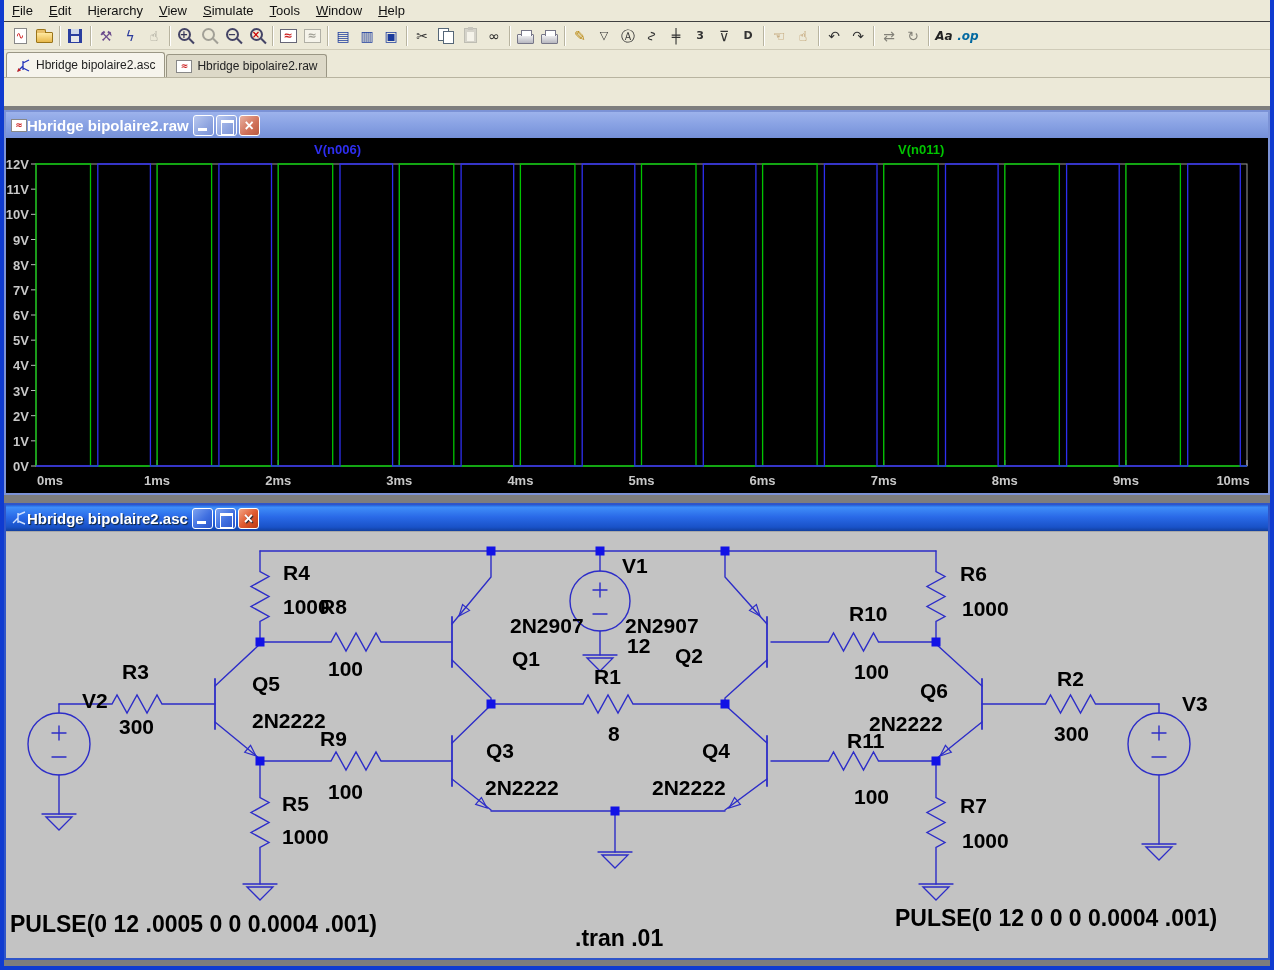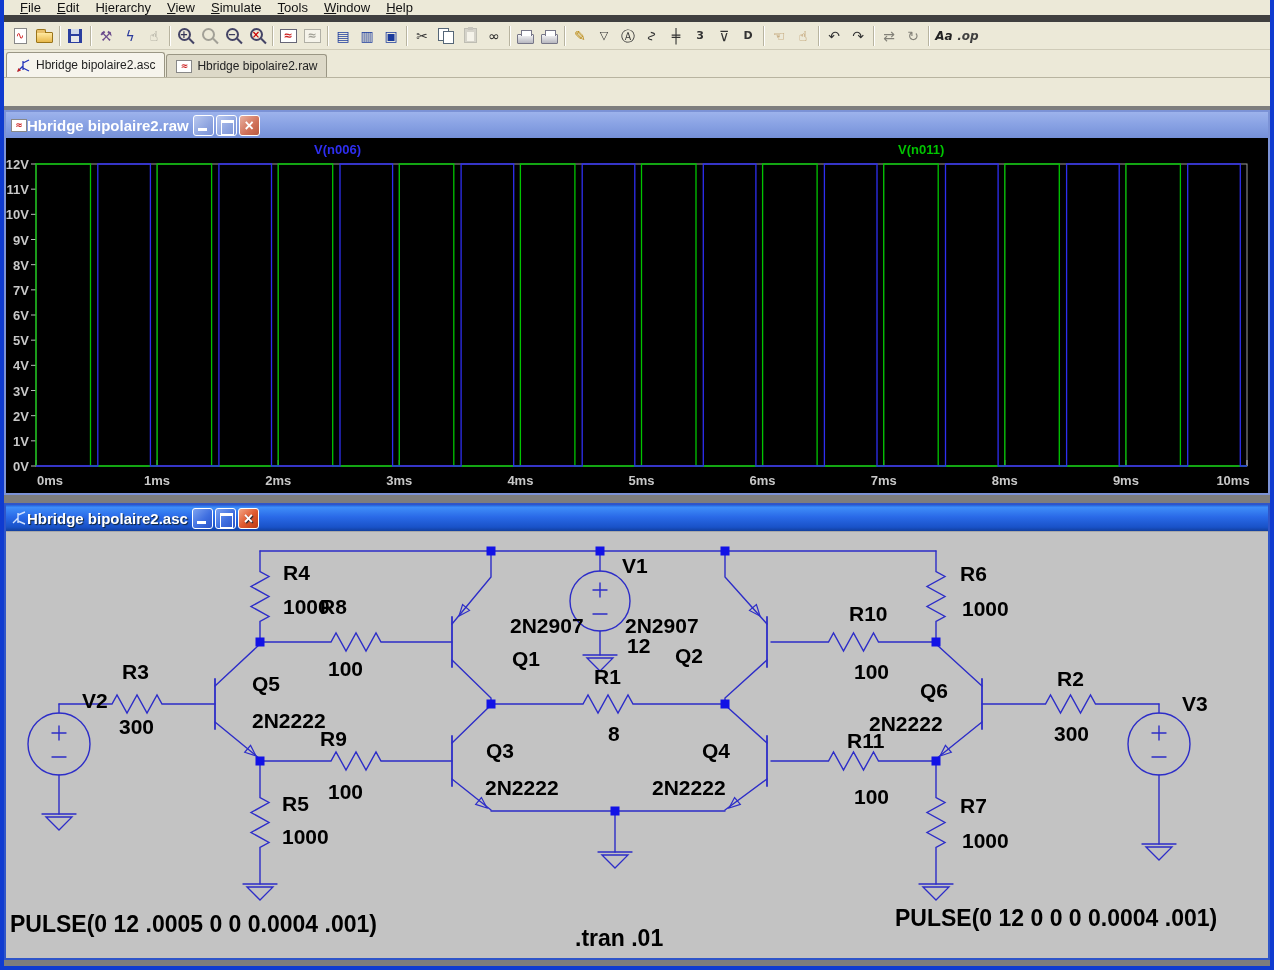--- a/index.html
+++ b/index.html
@@ -21,21 +21,21 @@
   .cb-min,.cb-max,.cb-restore{background:linear-gradient(135deg,#7da2f0 0%,#3f6fe0 55%,#2a53c8 100%)}
   .cb-close{background:linear-gradient(135deg,#f2a584 0%,#e05a30 50%,#bc3810 100%)}
   .inactive .cb-min,.inactive .cb-max{background:linear-gradient(135deg,#b9c8ef,#8fa5e0 60%,#7b92d6)}
   .inactive .cb-close{background:linear-gradient(135deg,#e8b0a0,#d07058 60%,#b85a40)}
   .cb-min::before{content:"";position:absolute;left:4px;bottom:4px;width:9px;height:3px;background:#fff}
   .cb-max::before{content:"";position:absolute;left:4px;top:4px;width:11px;height:11px;border:1px solid #fff;border-top:3px solid #fff}
   .cb-restore::before{content:"";position:absolute;top:3px;right:3px;width:9px;height:8px;border:1px solid #fff;border-top:2px solid #fff}
   .cb-restore::after{content:"";position:absolute;bottom:3px;left:3px;width:9px;height:8px;border:1px solid #fff;border-top:2px solid #fff;background:#3f6fe0}
   .cb-close::before{content:"\00d7";position:absolute;width:100%;text-align:center;top:-1px;color:#fff;font:bold 16px/21px "Liberation Sans",sans-serif}
   
-  .menubar{height:22px;display:flex;align-items:center;padding-left:8px;background:#ece9d8;font-size:13px;color:#111;border-bottom:7px solid #404040}
+  .menubar{height:22px;display:flex;align-items:center;padding-left:0;background:#ece9d8;font-size:13px;color:#111;border-bottom:1px solid #404040}
   .mi{padding:2px 8px;cursor:default}
   .mi u{text-decoration:underline}
   
   .toolbar{height:28px;display:flex;align-items:center;padding-left:4px;background:#ece9d8;border-bottom:1px solid #cfcbb8}
   .tbtn{width:24px;height:24px;display:flex;align-items:center;justify-content:center;border:1px solid transparent;border-radius:2px}
   .tsep{width:1px;height:20px;background:#b8b4a0;margin:0 3px;box-shadow:1px 0 0 #fff}
   .tglyph{font-size:14px;line-height:1;font-family:"DejaVu Sans",sans-serif}
   .tglyph.rot{transform:rotate(90deg);display:inline-block}
   .tglyph.ital{font-style:italic;font-size:12px;font-weight:bold}
   .tglyph.small{font-size:11px;font-weight:bold}
@@ -221,21 +221,21 @@
         <span class="tglyph">⇄</span>
       </div>
       <div class="tbtn grayed">
         <span class="tglyph">↻</span>
       </div>
       <div class="tsep"></div>
       <div class="tbtn">
         <span class="tglyph ital" style="color: rgb(34, 34, 34);">Aa</span>
       </div>
       <div class="tbtn">
-        <span class="tglyph ital" style="color: #404040;">.op</span>
+        <span class="tglyph ital" style="color: #0369a1;">.op</span>
       </div>
     </div>
   <div class="tabbar">
       <div class="tab active">
         <svg width="15" height="15">
           <path d="M7,3 V12 M7,5 L13,2 M7,10 L13,13 M2,13 L7,8" stroke="#2233bb" stroke-width="1.3" fill="none"></path>
           <path d="M1,14 l4,-1.5 -2.5,-2.5 z" fill="#c22222"></path>
         </svg>
         <span>Hbridge bipolaire2.asc</span>
       </div>

